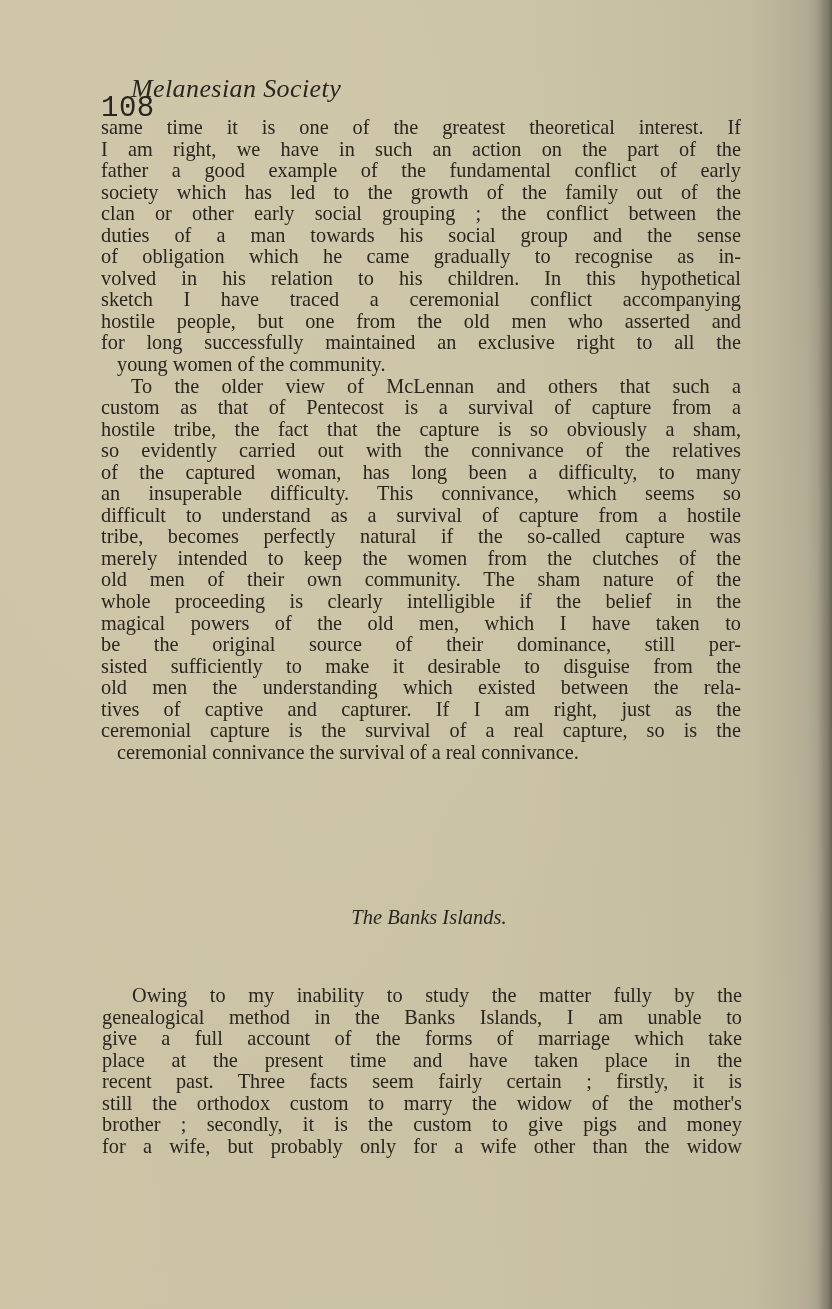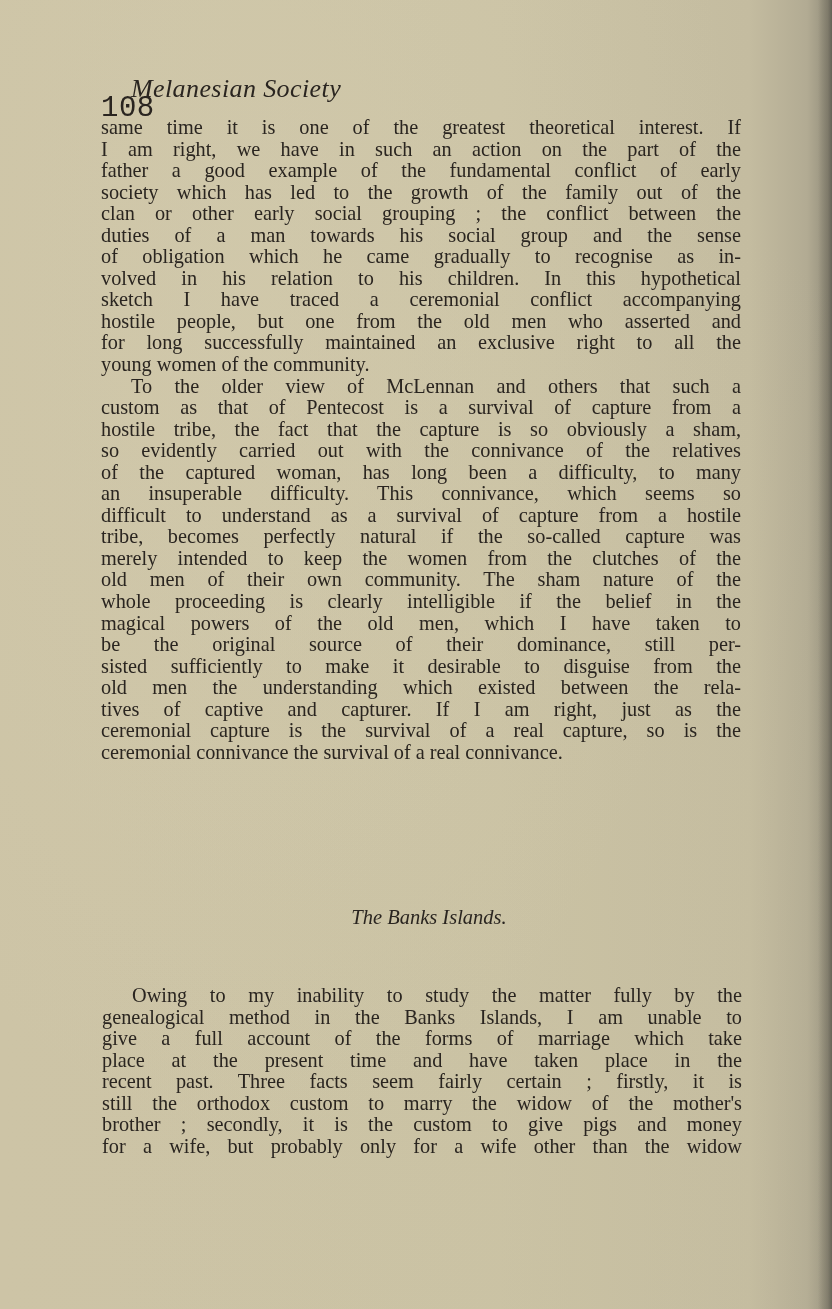--- a/index.html
+++ b/index.html
@@ -66,20 +66,21 @@
     }
     .line {
       display: block;
       white-space: nowrap;
       text-align: justify;
       text-align-last: justify;
       height: 21.55px;
     }
     .line.last {
       text-align-last: left;
+      margin-left: 16px;
     }
     .line.indent {
       padding-left: 30px;
     }
     .section-heading {
       position: absolute;
       left: 101px;
       top: 906px;
       width: 640px;
       text-align: center;

